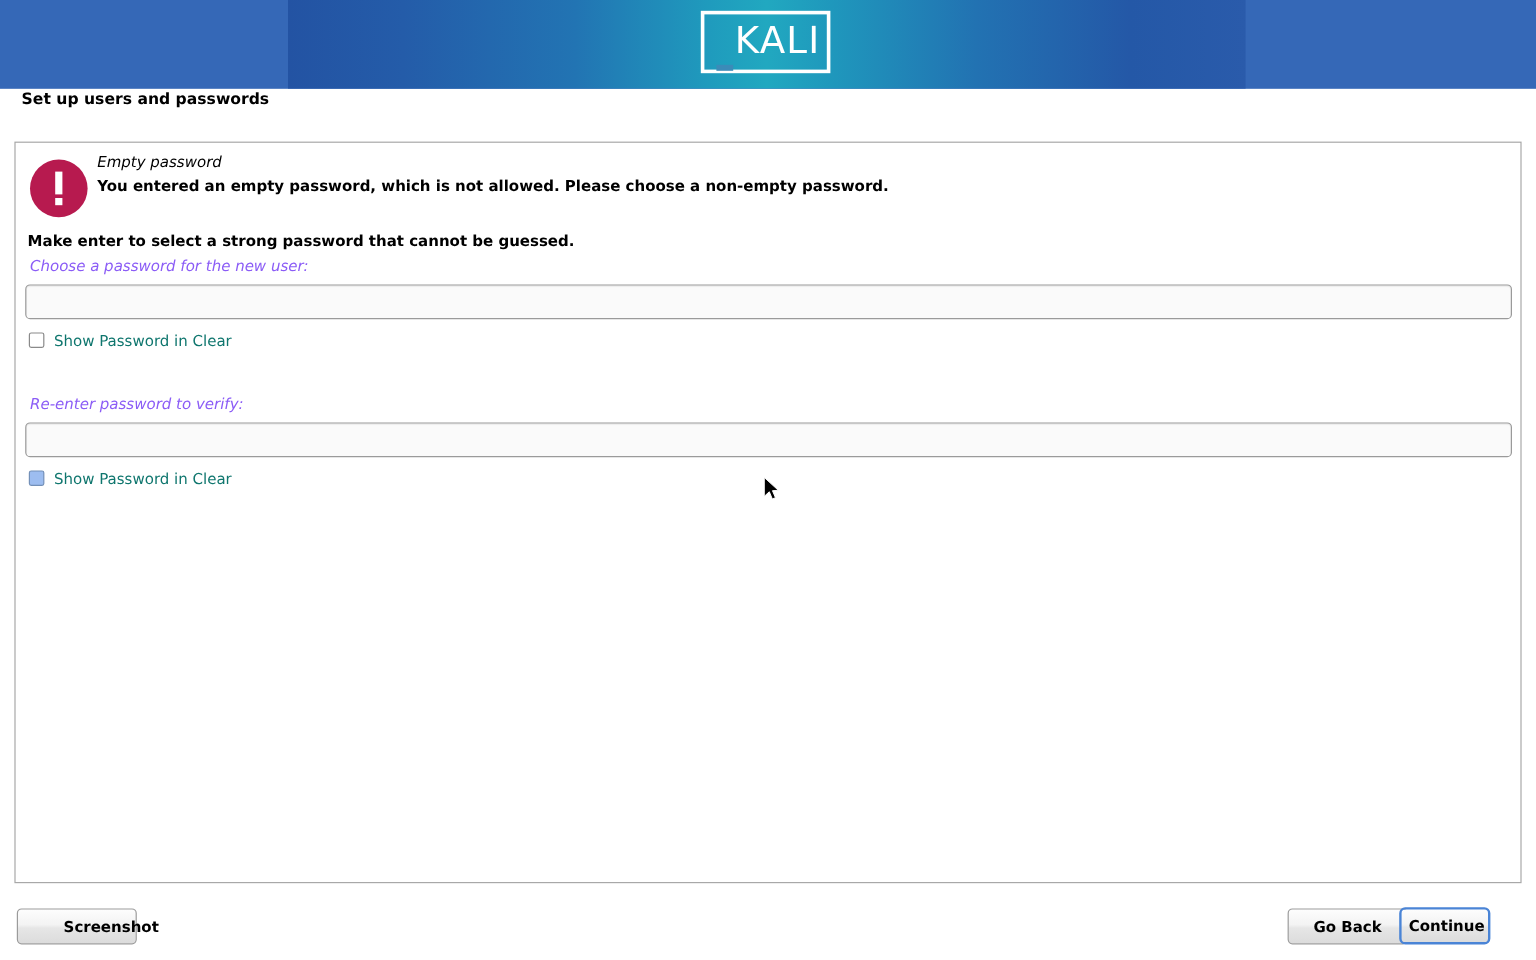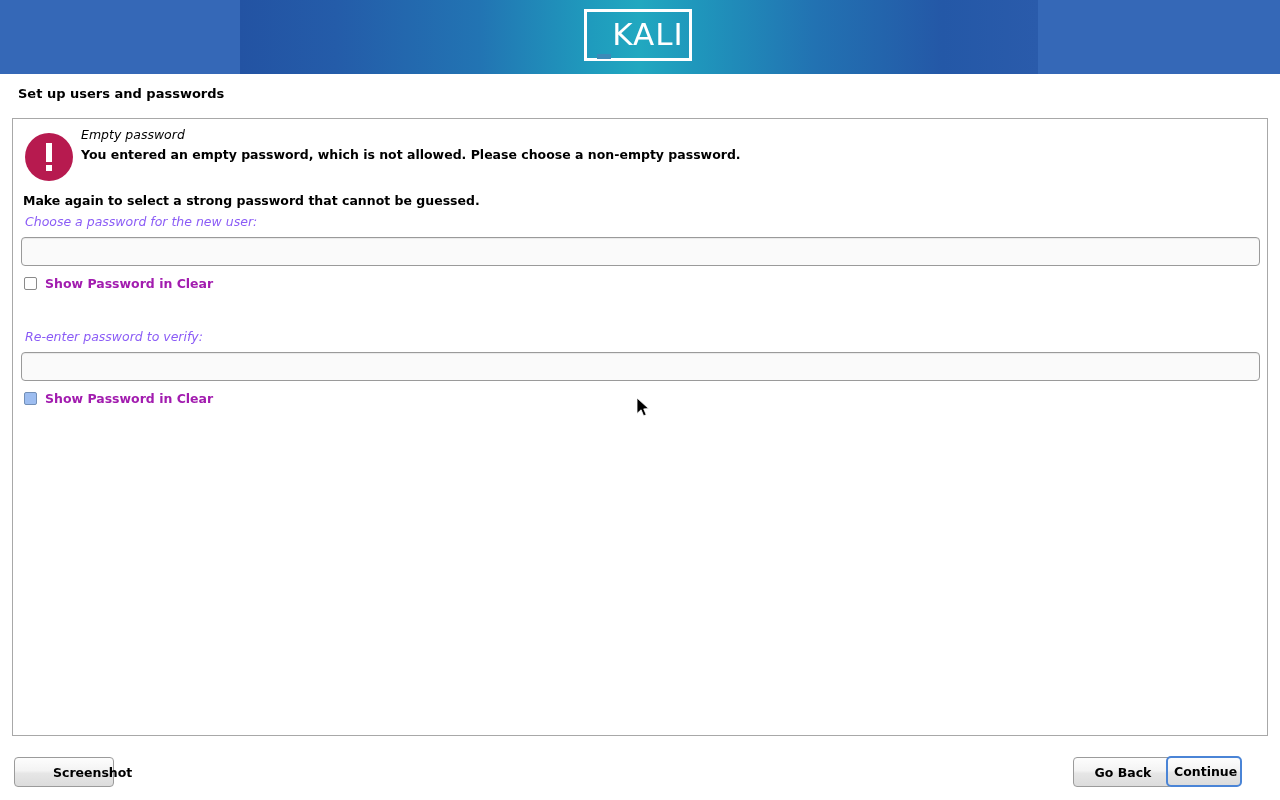--- a/index.html
+++ b/index.html
@@ -69,21 +69,21 @@
     color: #ffffff;
     font-family: "DejaVu Sans", "Liberation Sans", sans-serif;
     font-size: 31px;
     font-weight: 400;
     letter-spacing: 1px;
   }
 
   
   .page-title {
     position: absolute;
-    left: 18px; top: 86px;
+    left: 18px; top: 76px;
     font-size: 13px;
     font-weight: bold;
     color: #000000;
   }
 
   
   .panel {
     position: absolute;
     left: 12px; top: 118px;
     width: 1256px; height: 618px;
@@ -170,22 +170,22 @@
     border-radius: 2px;
   }
   .cb-box.focused {
     border: 1px solid #7390b8;
     background: #9dbdf0;
   }
   .cb-label {
     position: absolute;
     left: 21px; top: 0;
     font-size: 12.5px;
-    font-weight: bold;
-    color: #a21caf;
+    font-weight: normal;
+    color: #0f766e;
     white-space: nowrap;
   }
 
   
   .btn {
     position: absolute;
     height: 30px;
     box-sizing: border-box;
     border: 1px solid #9b9b9b;
     border-radius: 4px;
@@ -228,21 +228,21 @@
 
   <div class="panel">
 
     <div class="error-icon">
       <div class="bang-bar"></div>
       <div class="bang-dot"></div>
     </div>
     <div class="error-title">Empty password</div>
     <div class="error-body">You entered an empty password, which is not allowed. Please choose a non-empty password.</div>
 
-    <div class="hint-strong" style="left:10px; top:74px;">Make again to select a strong password that cannot be guessed.</div>
+    <div class="hint-strong" style="left:10px; top:74px;">Make enter to select a strong password that cannot be guessed.</div>
     <div class="field-label" style="left:12px; top:95px;">Choose a password for the new user:</div>
     <input class="pwd-input" type="password" style="top: 118px;" placeholder="">
     <div class="cb-row" style="left:11px; top:157px;">
       <div class="cb-box"></div>
       <div class="cb-label">Show Password in Clear</div>
     </div>
 
     <div class="field-label" style="left:12px; top:210px;">Re-enter password to verify:</div>
     <input class="pwd-input" type="password" style="top: 233px;" placeholder="">
     <div class="cb-row" style="left:11px; top:272px;">

